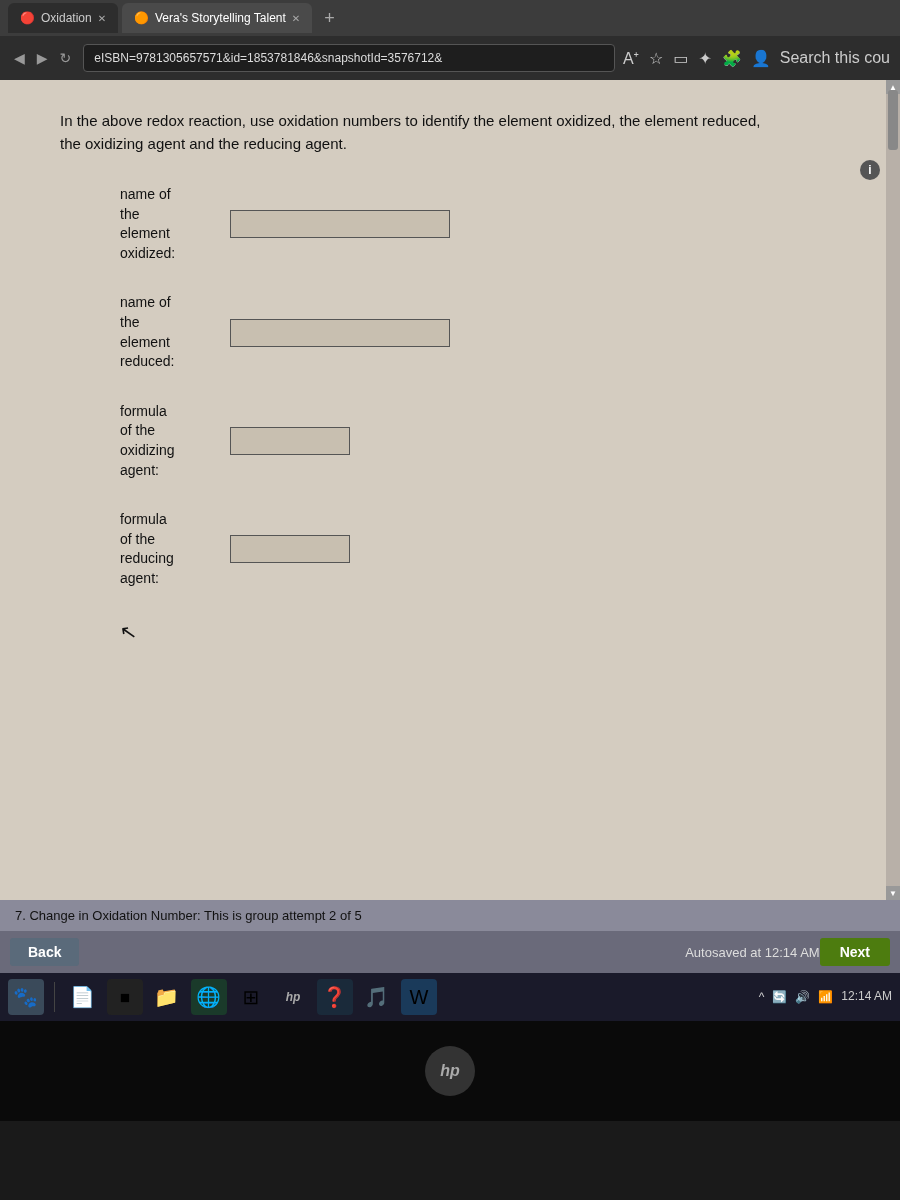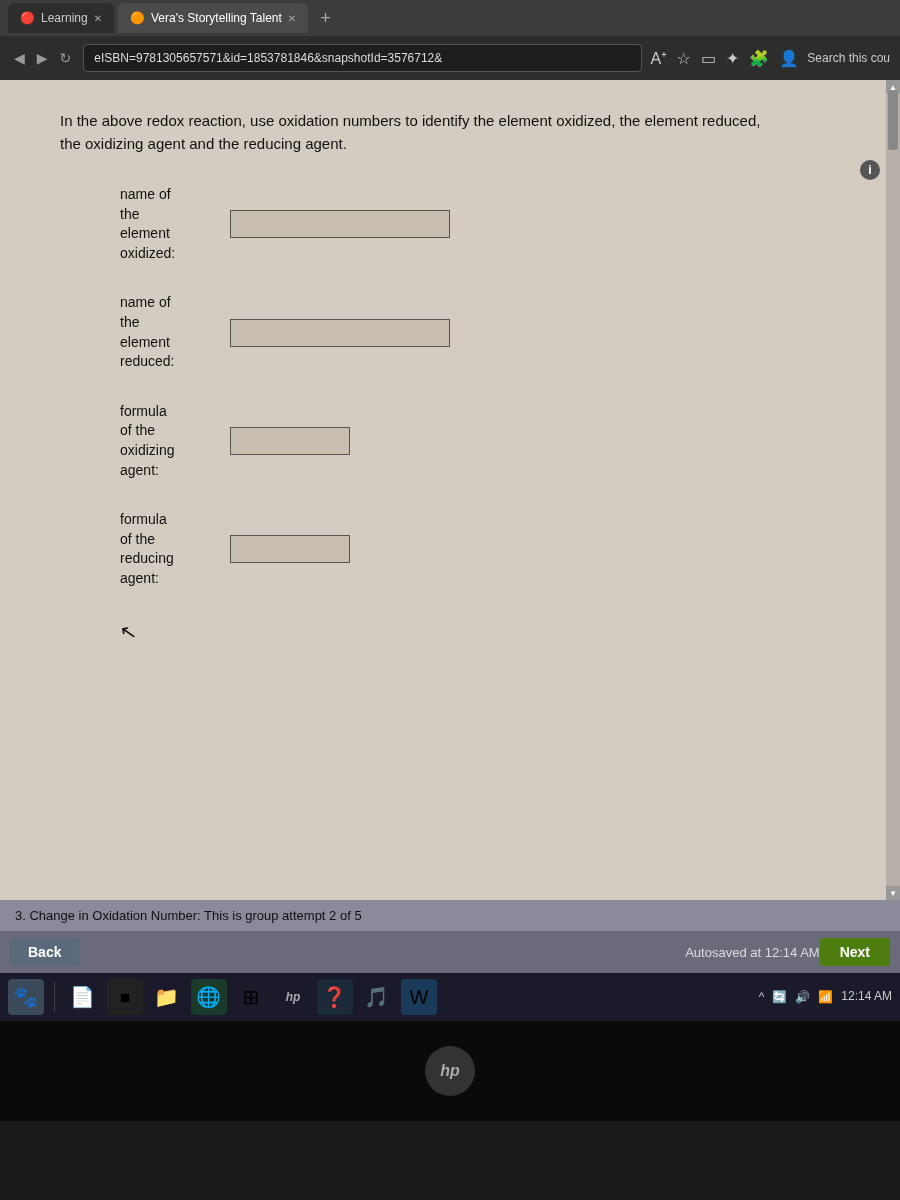--- a/index.html
+++ b/index.html
@@ -79,21 +79,21 @@
     .toolbar-icons {
       display: flex;
       align-items: center;
       gap: 10px;
       color: #ccc;
       font-size: 16px;
     }
 
     .search-this-cou {
       color: #ccc;
-      font-size: 12px;
+      font-size: 16px;
       white-space: nowrap;
       text-align: center;
     }
 
     
     .page-content {
       background: #c8c0b0;
       background-image: 
         repeating-linear-gradient(
           45deg,
@@ -394,21 +394,21 @@
   </style>
 </head>
 <body>
 
 <div class="browser-chrome">
 
   <div class="tab-bar">
 
     <div class="tab tab-learning">
       <span>🔴</span>
-      <span>Learning</span>
+      <span>Oxidation</span>
       <span class="tab-close">✕</span>
     </div>
 
     <div class="tab tab-vera">
       <span>🟠</span>
       <span>Vera's Storytelling Talent</span>
       <span class="tab-close">✕</span>
     </div>
     <span class="tab-new">+</span>
   </div>
@@ -482,21 +482,21 @@
     <div class="scrollbar">
       <div class="scroll-arrow-up">▲</div>
       <div class="scrollbar-thumb"></div>
       <div class="scroll-arrow-down">▼</div>
     </div>
 
   </div>
 </div>
 
 <div class="status-bar">
-  <span>3. Change in Oxidation Number: This is group attempt 2 of 5</span>
+  <span>7. Change in Oxidation Number: This is group attempt 2 of 5</span>
 </div>
 
 <div class="nav-bar">
   <button class="back-button">Back</button>
   <span class="autosave-text">Autosaved at 12:14 AM</span>
   <button class="next-button">Next</button>
 </div>
 
 <div class="taskbar">
   <div class="taskbar-icon taskbar-start">🐾</div>

